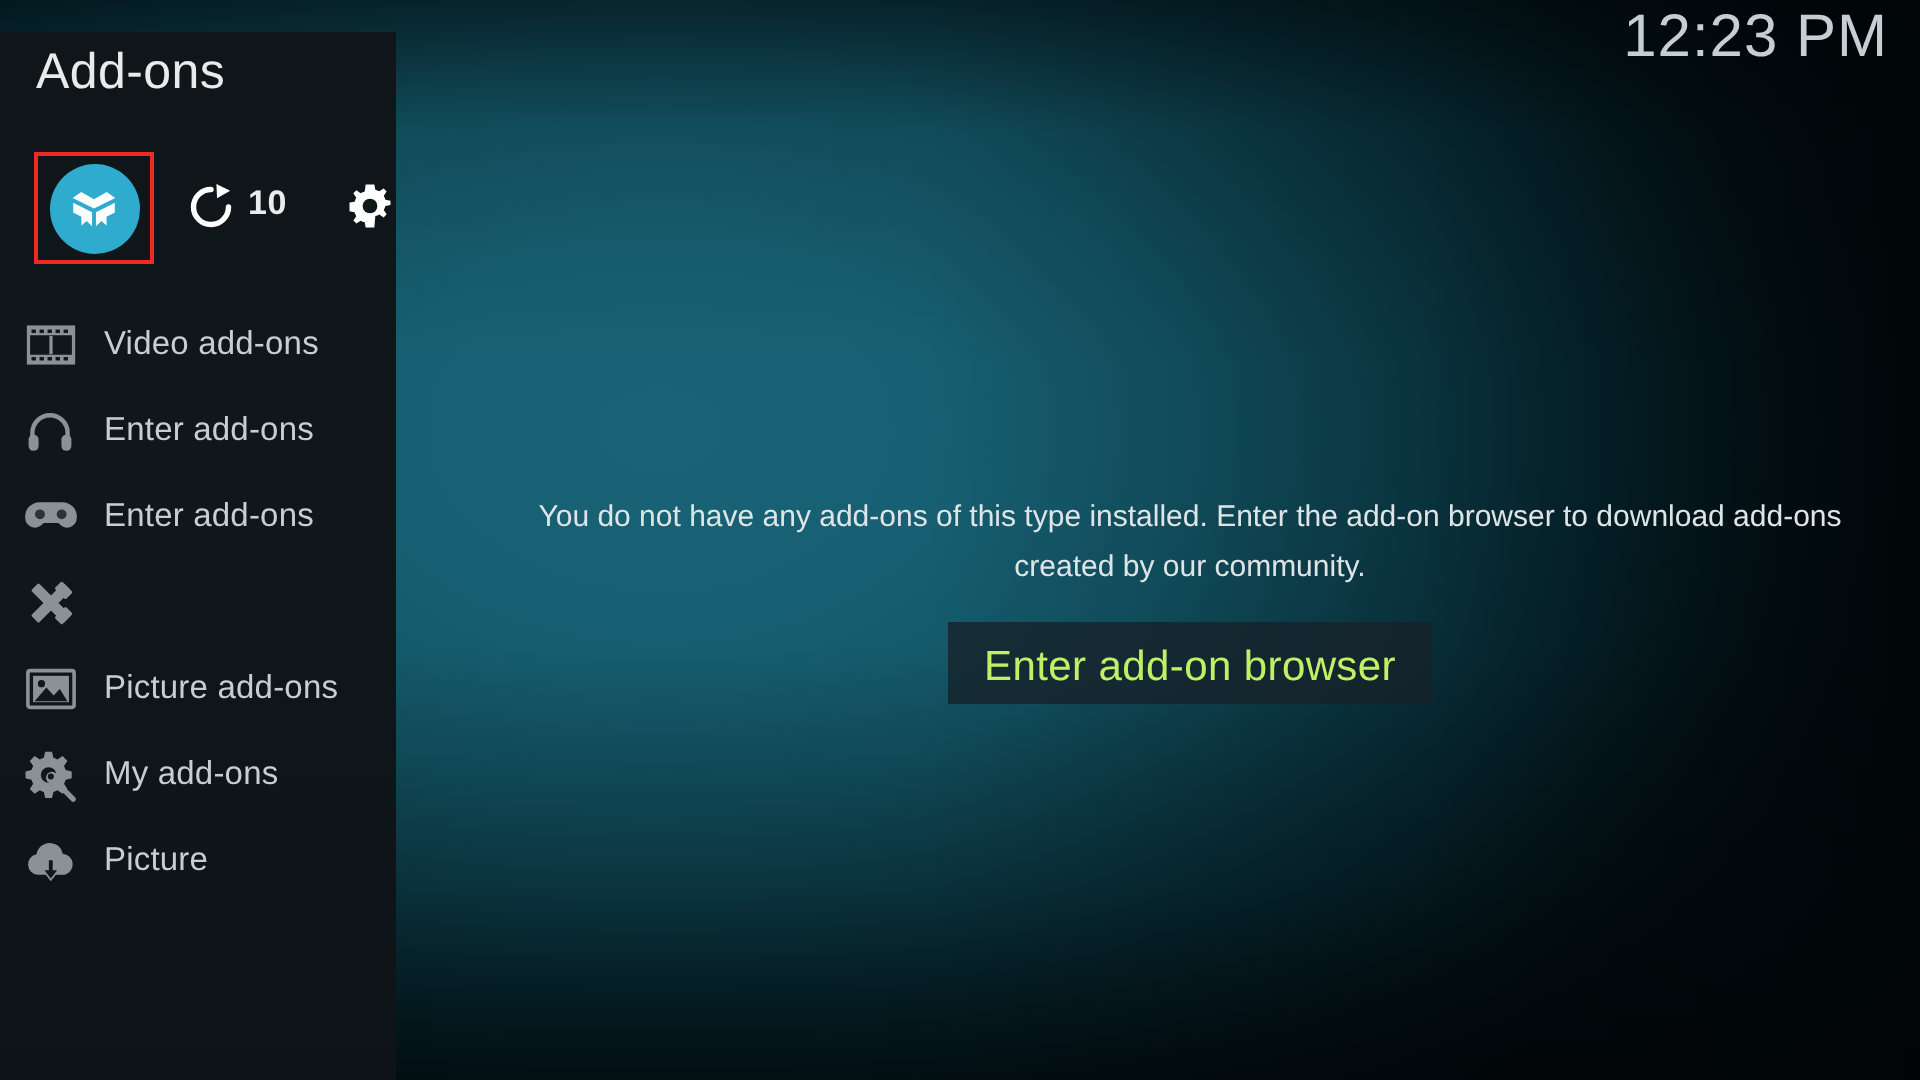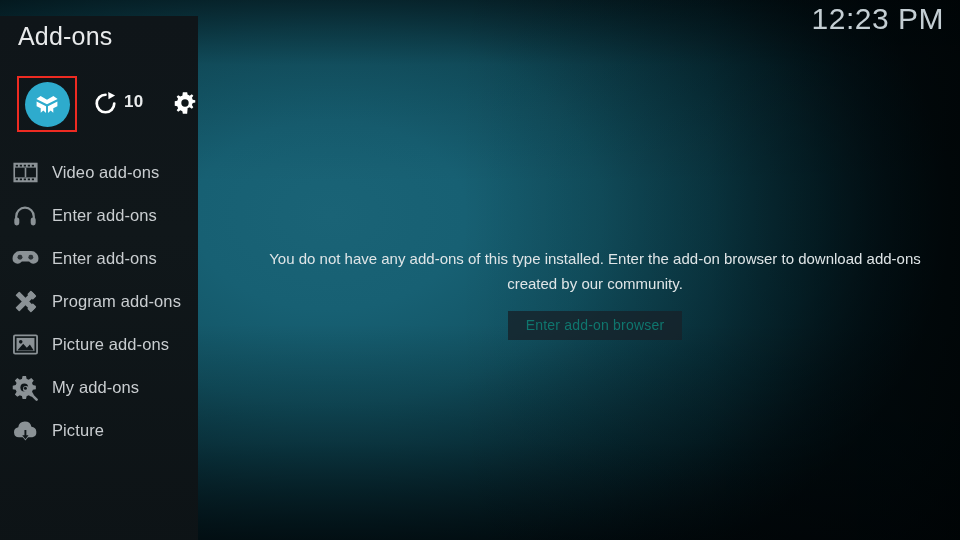--- a/index.html
+++ b/index.html
@@ -196,24 +196,24 @@
   .empty-msg {
     font-size: 15px;
     line-height: 25px;
     color: #dfe5e7;
     margin: 0 auto;
     width: 680px;
   }
   .browser-btn {
     display: inline-block;
     margin-top: 15px;
-    padding: 7px 18px 8px 18px;
+    padding: 12px 18px 8px 18px;
     background: rgba(22, 34, 41, 0.80);
-    color: #0f766e;
-    font-size: 14px;
+    color: #bef264;
+    font-size: 21px;
     letter-spacing: 0.2px;
     border: none;
     line-height: 1;
   }
 
   svg { display: block; }
 </style>
 </head>
 <body>
 
@@ -326,21 +326,20 @@
             <g transform="rotate(45 13 13)">
               <rect x="10.2" y="1.0" width="5.6" height="24.0" rx="0.8"></rect>
               <rect x="8.9" y="1.0" width="8.2" height="5.4" rx="0.8"></rect>
             </g>
             <g transform="rotate(-45 13 13)">
               <rect x="10.2" y="1.0" width="5.6" height="24.0" rx="0.8"></rect>
               <rect x="8.9" y="19.6" width="8.2" height="5.4" rx="0.8"></rect>
             </g>
           </svg>
         </span>
-        <span class="menu-label">Program add-ons</span>
       </div>
 
       <div class="menu-item">
         <span class="menu-icon">
           <svg width="25" height="21" viewBox="0 0 26 22">
             <rect x="0.9" y="1.4" width="24.2" height="19.2" rx="1.2" fill="none" stroke="#8b9296" stroke-width="1.9"></rect>
             <rect x="3.6" y="4.1" width="18.8" height="13.8" fill="#8b9296"></rect>
             <circle cx="8.0" cy="8.2" r="1.9" fill="#10171a"></circle>
             <path d="M4.4 17.4 L10.6 10.2 L14.4 14.4 L17.6 11.0 L21.6 17.4 Z" fill="#10171a"></path>
           </svg>

